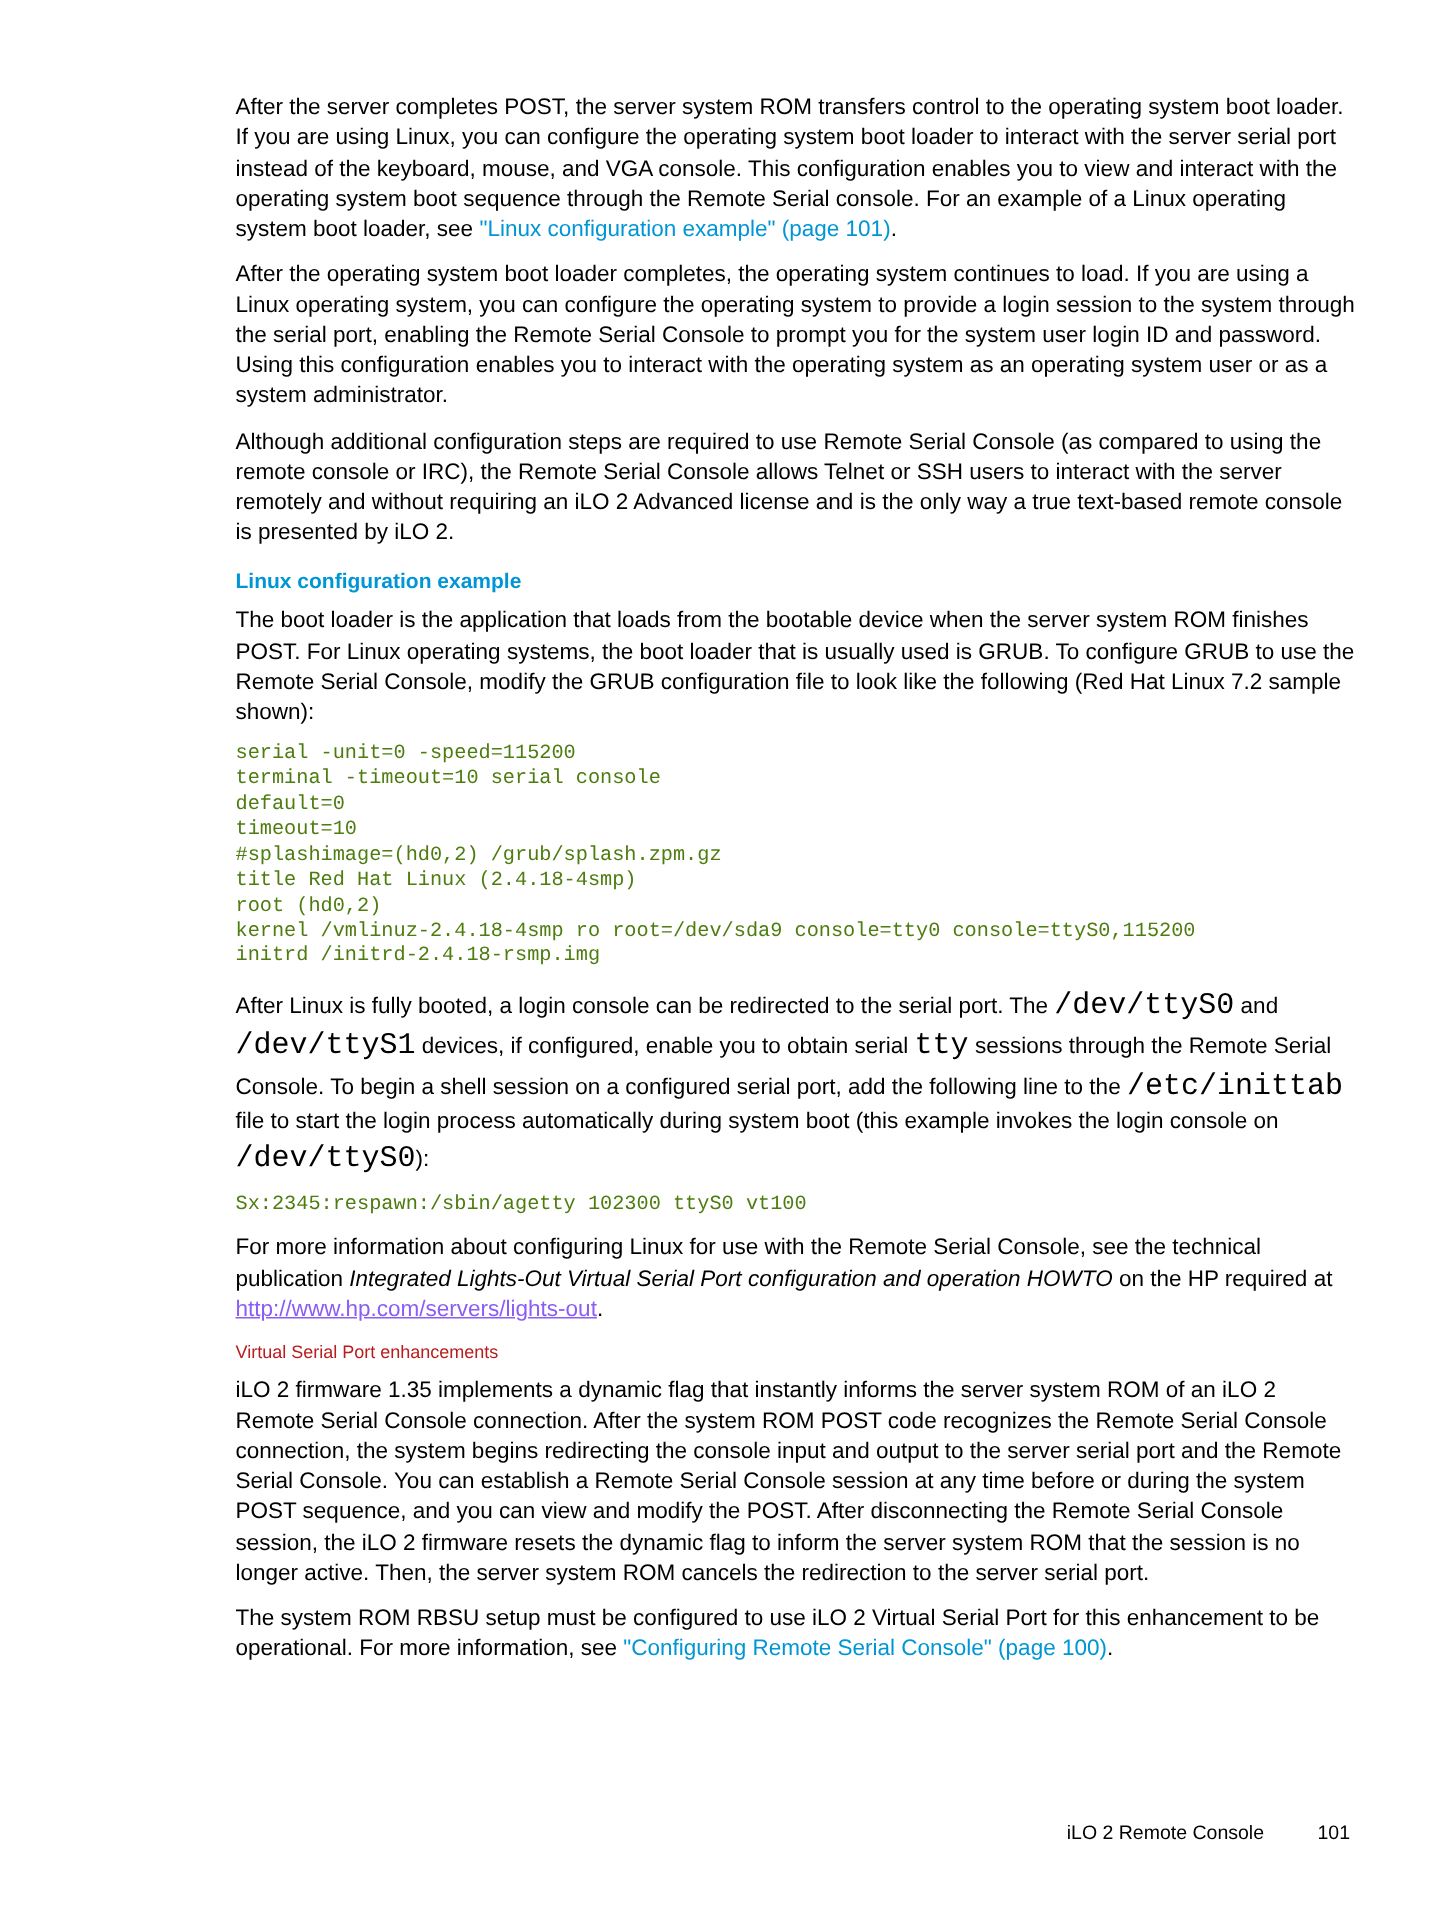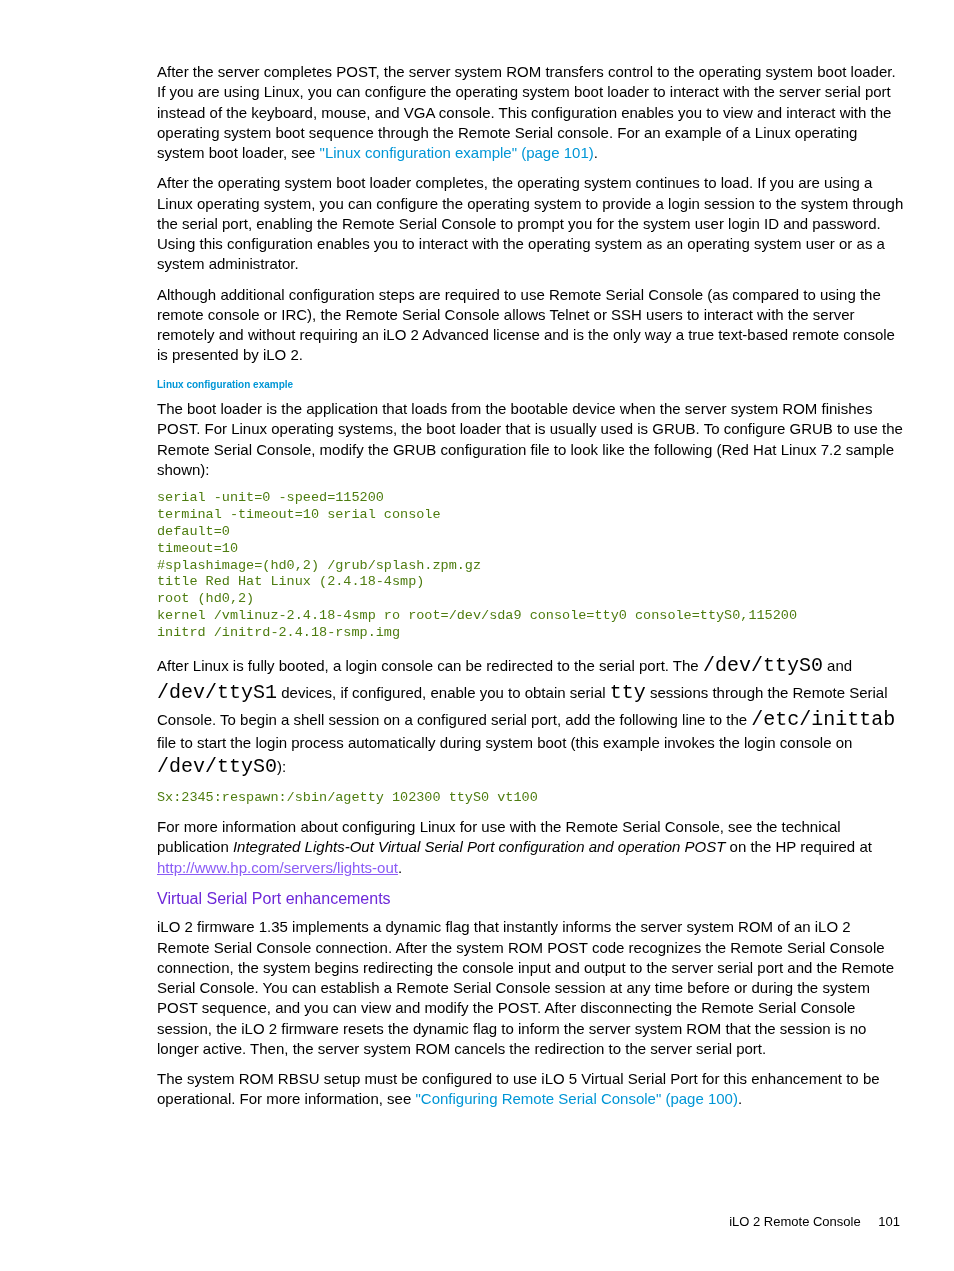--- a/index.html
+++ b/index.html
@@ -13,49 +13,49 @@
       width: 954px;
       height: 1271px;
       padding: 62px 50px 40px 157px;
       position: relative;
     }
     p { margin-bottom: 10px; }
     .link { color: #0096d6; text-decoration: none; }
     .ulink { color: #8b5cf6; text-decoration: underline; }
     h4.sub {
       color: #0096d6;
-      font-size: 10px;
+      font-size: 14px;
       font-weight: 600;
       margin-top: 12px;
       margin-bottom: 8px;
     }
     h4.sub2 {
-      color: #6d28d9;
-      font-size: 16px;
+      color: #b91c1c;
+      font-size: 12px;
       font-weight: 400;
       margin-top: 8px;
       margin-bottom: 8px;
     }
     pre {
       font-family: "Courier New", monospace;
       font-size: 13.5px;
       line-height: 1.25;
       white-space: pre-wrap;
       margin-bottom: 10px;
       color: #4d7c0f;
     }
     .mono { font-family: "Courier New", monospace; font-size: 20px; }
     .italic { font-style: italic; }
     .footer {
       position: absolute;
       bottom: 40px;
       right: 54px;
       font-size: 13px;
     }
-    .footer .pg { margin-left: 14px; }
+    .footer .pg { margin-left: 32px; }
   </style>
 </head>
 <body>
 
 <p>
   <span>After the server completes POST, the server system ROM transfers control to the operating system boot loader. If you are using Linux, you can configure the operating system boot loader to interact with the server serial port instead of the keyboard, mouse, and VGA console. This configuration enables you to view and interact with the operating system boot sequence through the Remote Serial console. For an example of a Linux operating system boot loader, see </span><a href="#" class="link">"Linux configuration example" (page 101)</a><span>.</span>
 </p>
 
 <p>After the operating system boot loader completes, the operating system continues to load. If you are using a Linux operating system, you can configure the operating system to provide a login session to the system through the serial port, enabling the Remote Serial Console to prompt you for the system user login ID and password. Using this configuration enables you to interact with the operating system as an operating system user or as a system administrator.</p>
 
@@ -75,27 +75,27 @@
 kernel /vmlinuz-2.4.18-4smp ro root=/dev/sda9 console=tty0 console=ttyS0,115200
 initrd /initrd-2.4.18-rsmp.img</pre>
 
 <p>
   <span>After Linux is fully booted, a login console can be redirected to the serial port. The </span><span class="mono">/dev/ttyS0</span><span> and </span><span class="mono">/dev/ttyS1</span><span> devices, if configured, enable you to obtain serial </span><span class="mono">tty</span><span> sessions through the Remote Serial Console. To begin a shell session on a configured serial port, add the following line to the </span><span class="mono">/etc/inittab</span><span> file to start the login process automatically during system boot (this example invokes the login console on </span><span class="mono">/dev/ttyS0</span><span>):</span>
 </p>
 
 <pre>Sx:2345:respawn:/sbin/agetty 102300 ttyS0 vt100</pre>
 
 <p>
-  <span>For more information about configuring Linux for use with the Remote Serial Console, see the technical publication </span><span class="italic">Integrated Lights-Out Virtual Serial Port configuration and operation POST</span><span> on the HP required at </span><a href="#" class="ulink">http://www.hp.com/servers/lights-out</a><span>.</span>
+  <span>For more information about configuring Linux for use with the Remote Serial Console, see the technical publication </span><span class="italic">Integrated Lights-Out Virtual Serial Port configuration and operation HOWTO</span><span> on the HP required at </span><a href="#" class="ulink">http://www.hp.com/servers/lights-out</a><span>.</span>
 </p>
 
 <h4 class="sub2">Virtual Serial Port enhancements</h4>
 
 <p>iLO 2 firmware 1.35 implements a dynamic flag that instantly informs the server system ROM of an iLO 2 Remote Serial Console connection. After the system ROM POST code recognizes the Remote Serial Console connection, the system begins redirecting the console input and output to the server serial port and the Remote Serial Console. You can establish a Remote Serial Console session at any time before or during the system POST sequence, and you can view and modify the POST. After disconnecting the Remote Serial Console session, the iLO 2 firmware resets the dynamic flag to inform the server system ROM that the session is no longer active. Then, the server system ROM cancels the redirection to the server serial port.</p>
 
 <p>
-  <span>The system ROM RBSU setup must be configured to use iLO 5 Virtual Serial Port for this enhancement to be operational. For more information, see </span><a href="#" class="link">"Configuring Remote Serial Console" (page 100)</a><span>.</span>
+  <span>The system ROM RBSU setup must be configured to use iLO 2 Virtual Serial Port for this enhancement to be operational. For more information, see </span><a href="#" class="link">"Configuring Remote Serial Console" (page 100)</a><span>.</span>
 </p>
 
 <div class="footer">
   <span>iLO 2 Remote Console</span>
   <span class="pg">101</span>
 </div>
 
 </body></html>

